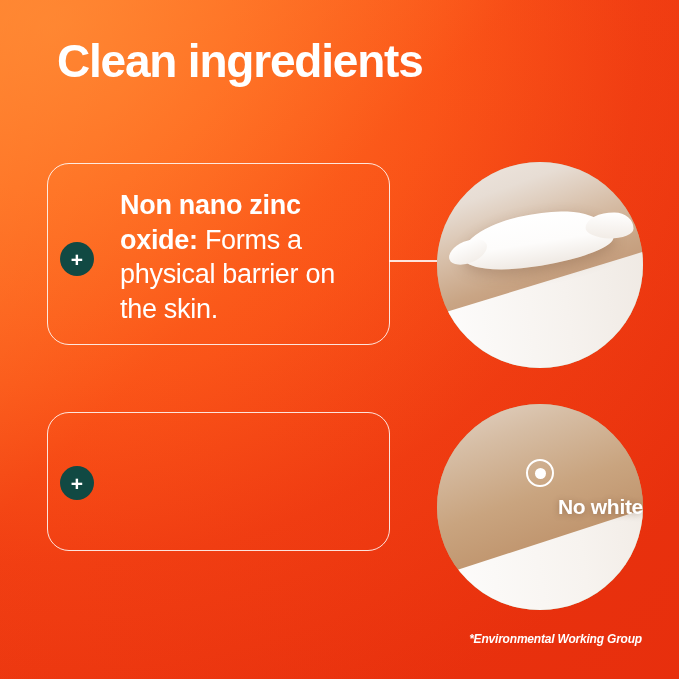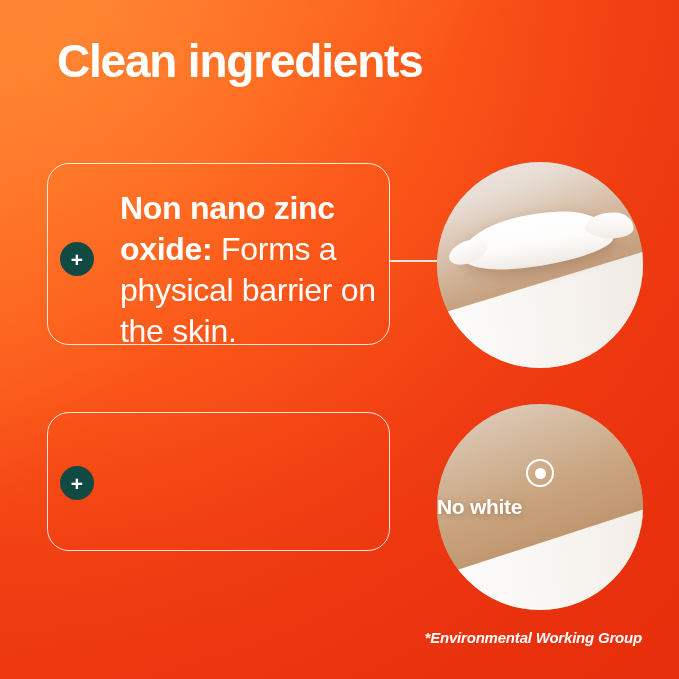--- a/index.html
+++ b/index.html
@@ -60,21 +60,21 @@
     font-size: 21px;
     font-weight: bold;
     line-height: 1;
   }
   .badge-1 { left: 60px; top: 242px; }
   .badge-2 { left: 60px; top: 466px; }
 
   .card-text {
     position: absolute;
     color: #ffffff;
-    font-size: 32px;
+    font-size: 27px;
     line-height: 1.28;
     letter-spacing: -0.3px;
   }
   .text-1 { left: 120px; top: 188px; width: 256px; }
   .text-2 { left: 118px; top: 436px; width: 262px; }
   .card-text .lead { font-weight: bold; display: inline; }
 
   
   .connector {
     position: absolute;
@@ -152,21 +152,21 @@
     left: -12%; bottom: -8%;
     width: 140%; height: 42%;
     background: linear-gradient(100deg, #ffffff 0%, #f7f3ef 60%, #eee7e0 100%);
     transform: rotate(-18deg);
   }
 
   .nwc-wrap {
     position: absolute;
     left: 0; right: 0;
     top: 55px;
-    text-align: left;
+    text-align: right;
     color: #ffffff;
   }
   .nwc-icon {
     width: 28px; height: 28px;
     margin: 0 auto 8px auto;
     border-radius: 50%;
     border: 2.4px solid #ffffff;
     display: flex; align-items: center; justify-content: center;
     box-sizing: border-box;
   }
@@ -185,21 +185,21 @@
     letter-spacing: -0.3px;
     text-shadow: 0 1px 6px rgba(80,45,25,0.35);
   }
 
   
   .footnote {
     position: absolute;
     right: 37px;
     bottom: 33px;
     color: #ffffff;
-    font-size: 15px;
+    font-size: 12px;
     font-style: italic;
     font-weight: bold;
     letter-spacing: -0.2px;
   }
 </style>
 </head>
 <body>
 
 <div class="canvas">
   <div class="grad-overlay"></div>

